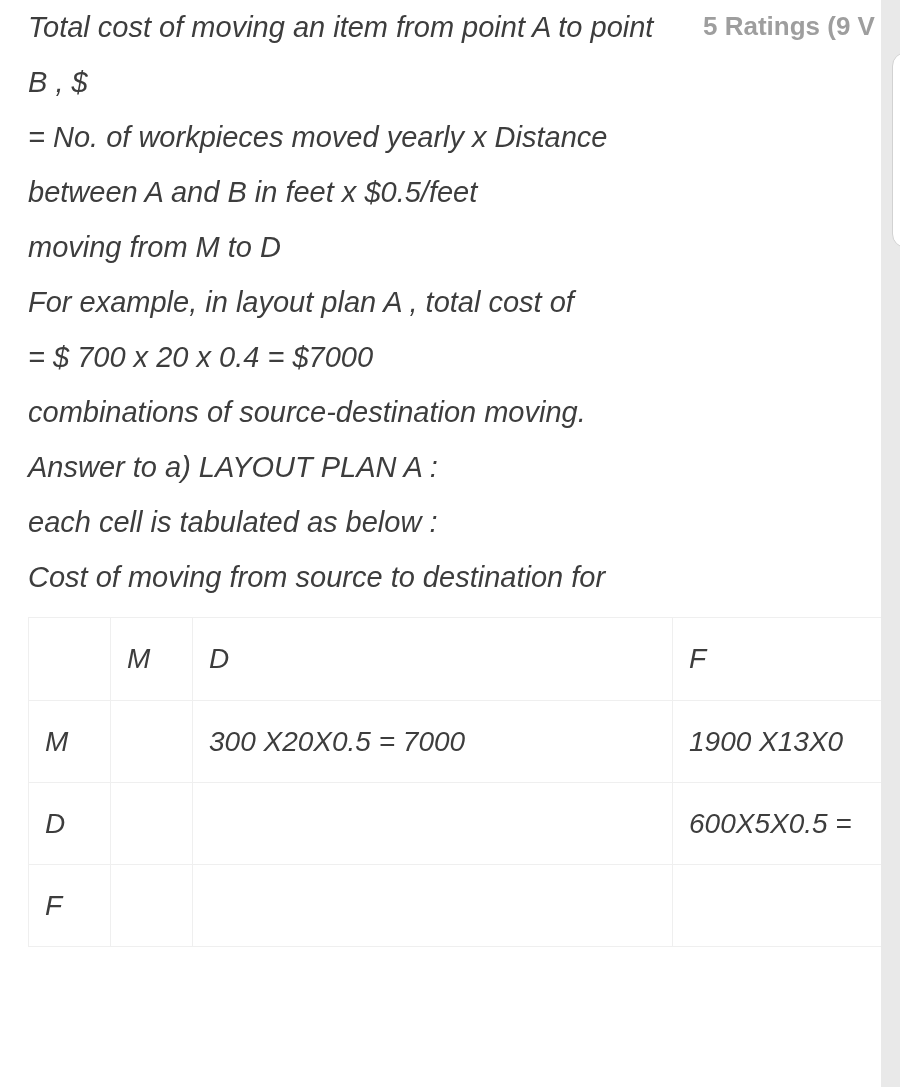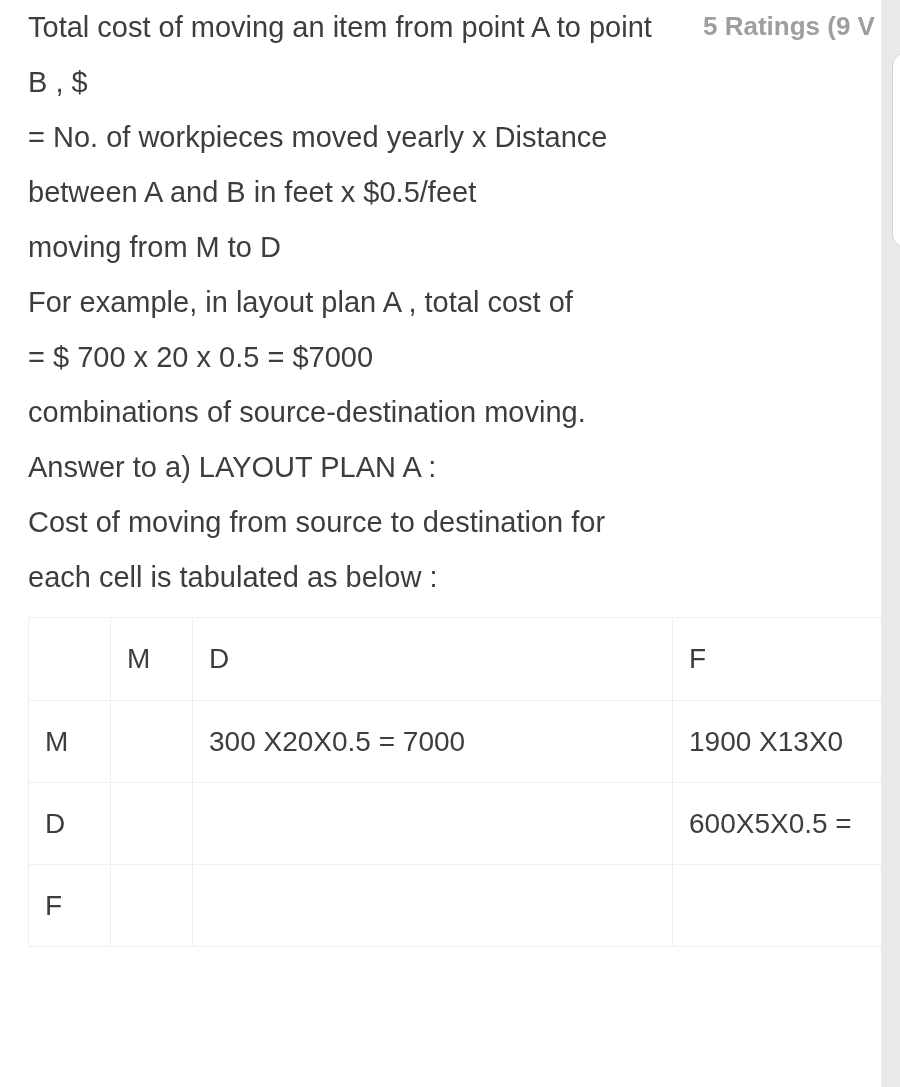--- a/index.html
+++ b/index.html
@@ -10,20 +10,21 @@
     overflow: hidden;
     position: relative;
     background: #ffffff;
     font-family: "Liberation Sans", sans-serif;
   }
   .content {
     position: absolute;
     left: 28px;
     top: 0;
     width: 872px;
+    font-style: italic;
   }
   .line {
     font-size: 29px;
     line-height: 55px;
     color: #3d3d3d;
     white-space: nowrap;
   }
   .table-clip {
     margin-top: 12px;
     width: 853px;
@@ -87,25 +88,25 @@
 
 <div class="page">
 
   <div class="content">
     <div class="line">Total cost of moving an item from point A to point</div>
     <div class="line">B , $</div>
     <div class="line">= No. of workpieces moved yearly x Distance</div>
     <div class="line">between A and B in feet x $0.5/feet</div>
     <div class="line">moving from M to D</div>
     <div class="line">For example, in layout plan A , total cost of</div>
-    <div class="line">= $ 700 x 20 x 0.5 = $7000</div>
+    <div class="line">= $ 700 x 20 x 0.4 = $7000</div>
     <div class="line">combinations of source-destination moving.</div>
     <div class="line">Answer to a) LAYOUT PLAN A :</div>
+    <div class="line">each cell is tabulated as below :</div>
     <div class="line">Cost of moving from source to destination for</div>
-    <div class="line">each cell is tabulated as below :</div>
 
     <div class="table-clip">
       <table class="cost-table">
         <colgroup>
           <col class="c0">
             <col class="c1">
             <col class="c2">
             <col class="c3">
         </colgroup>
         <thead>

